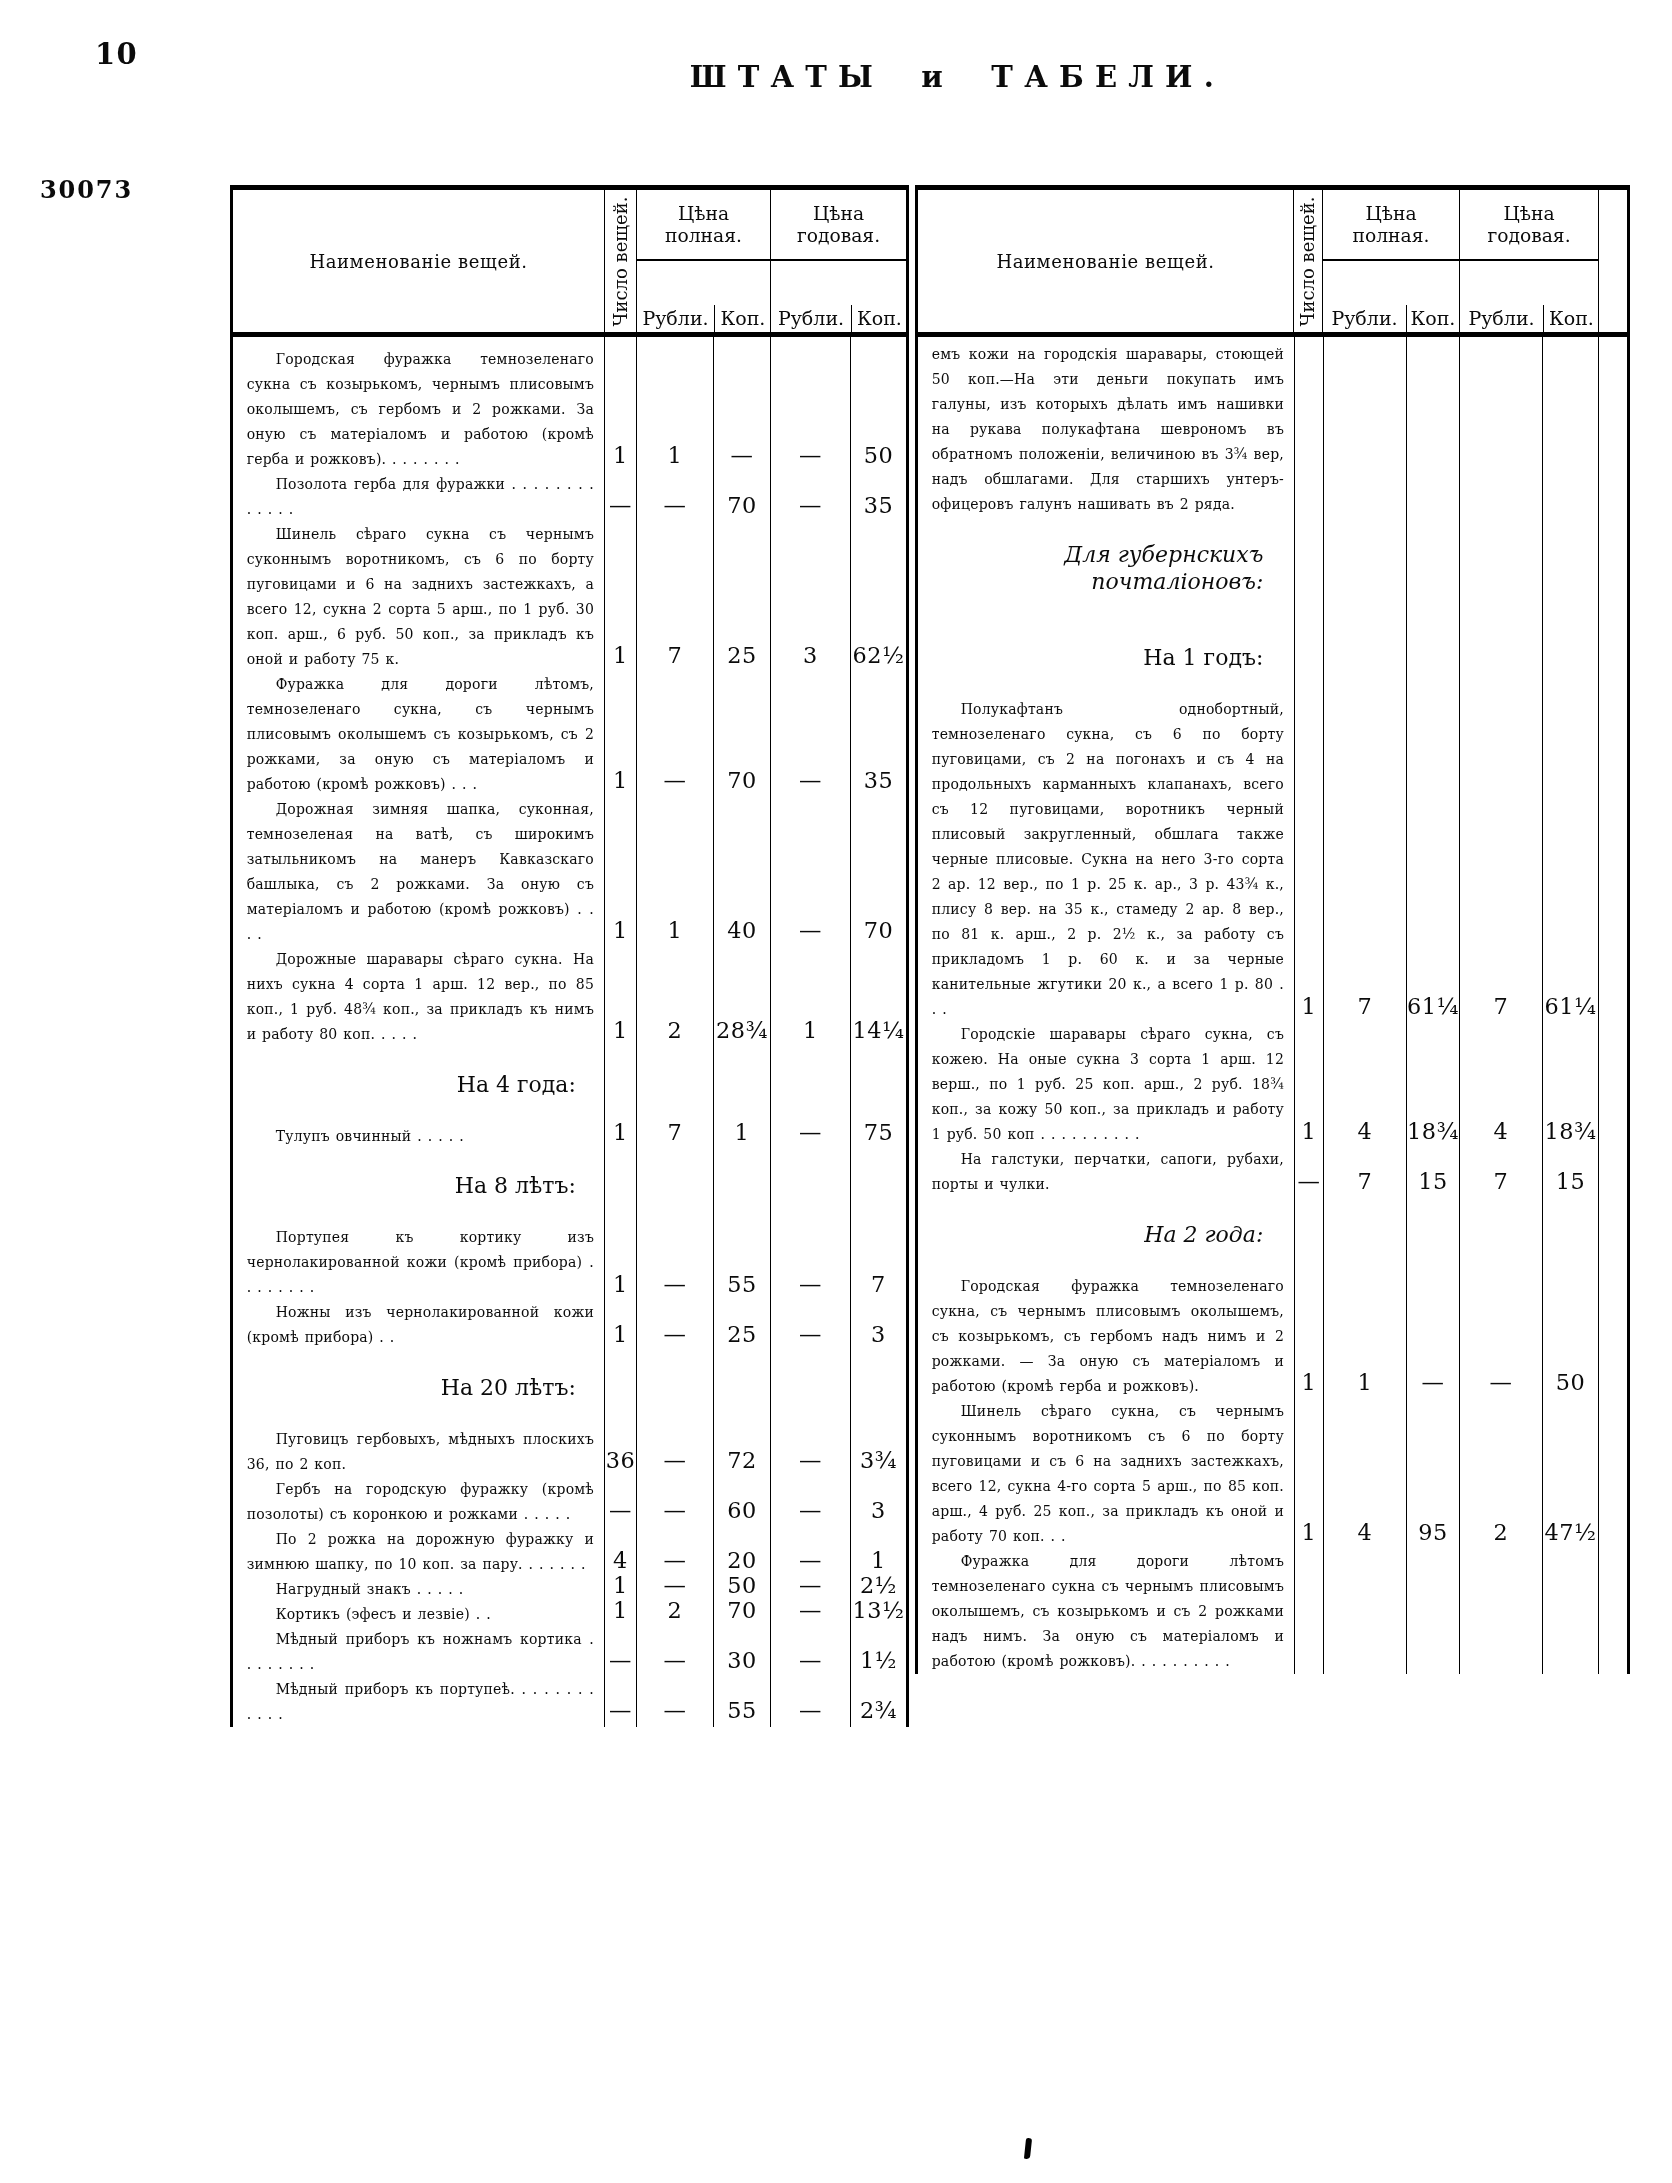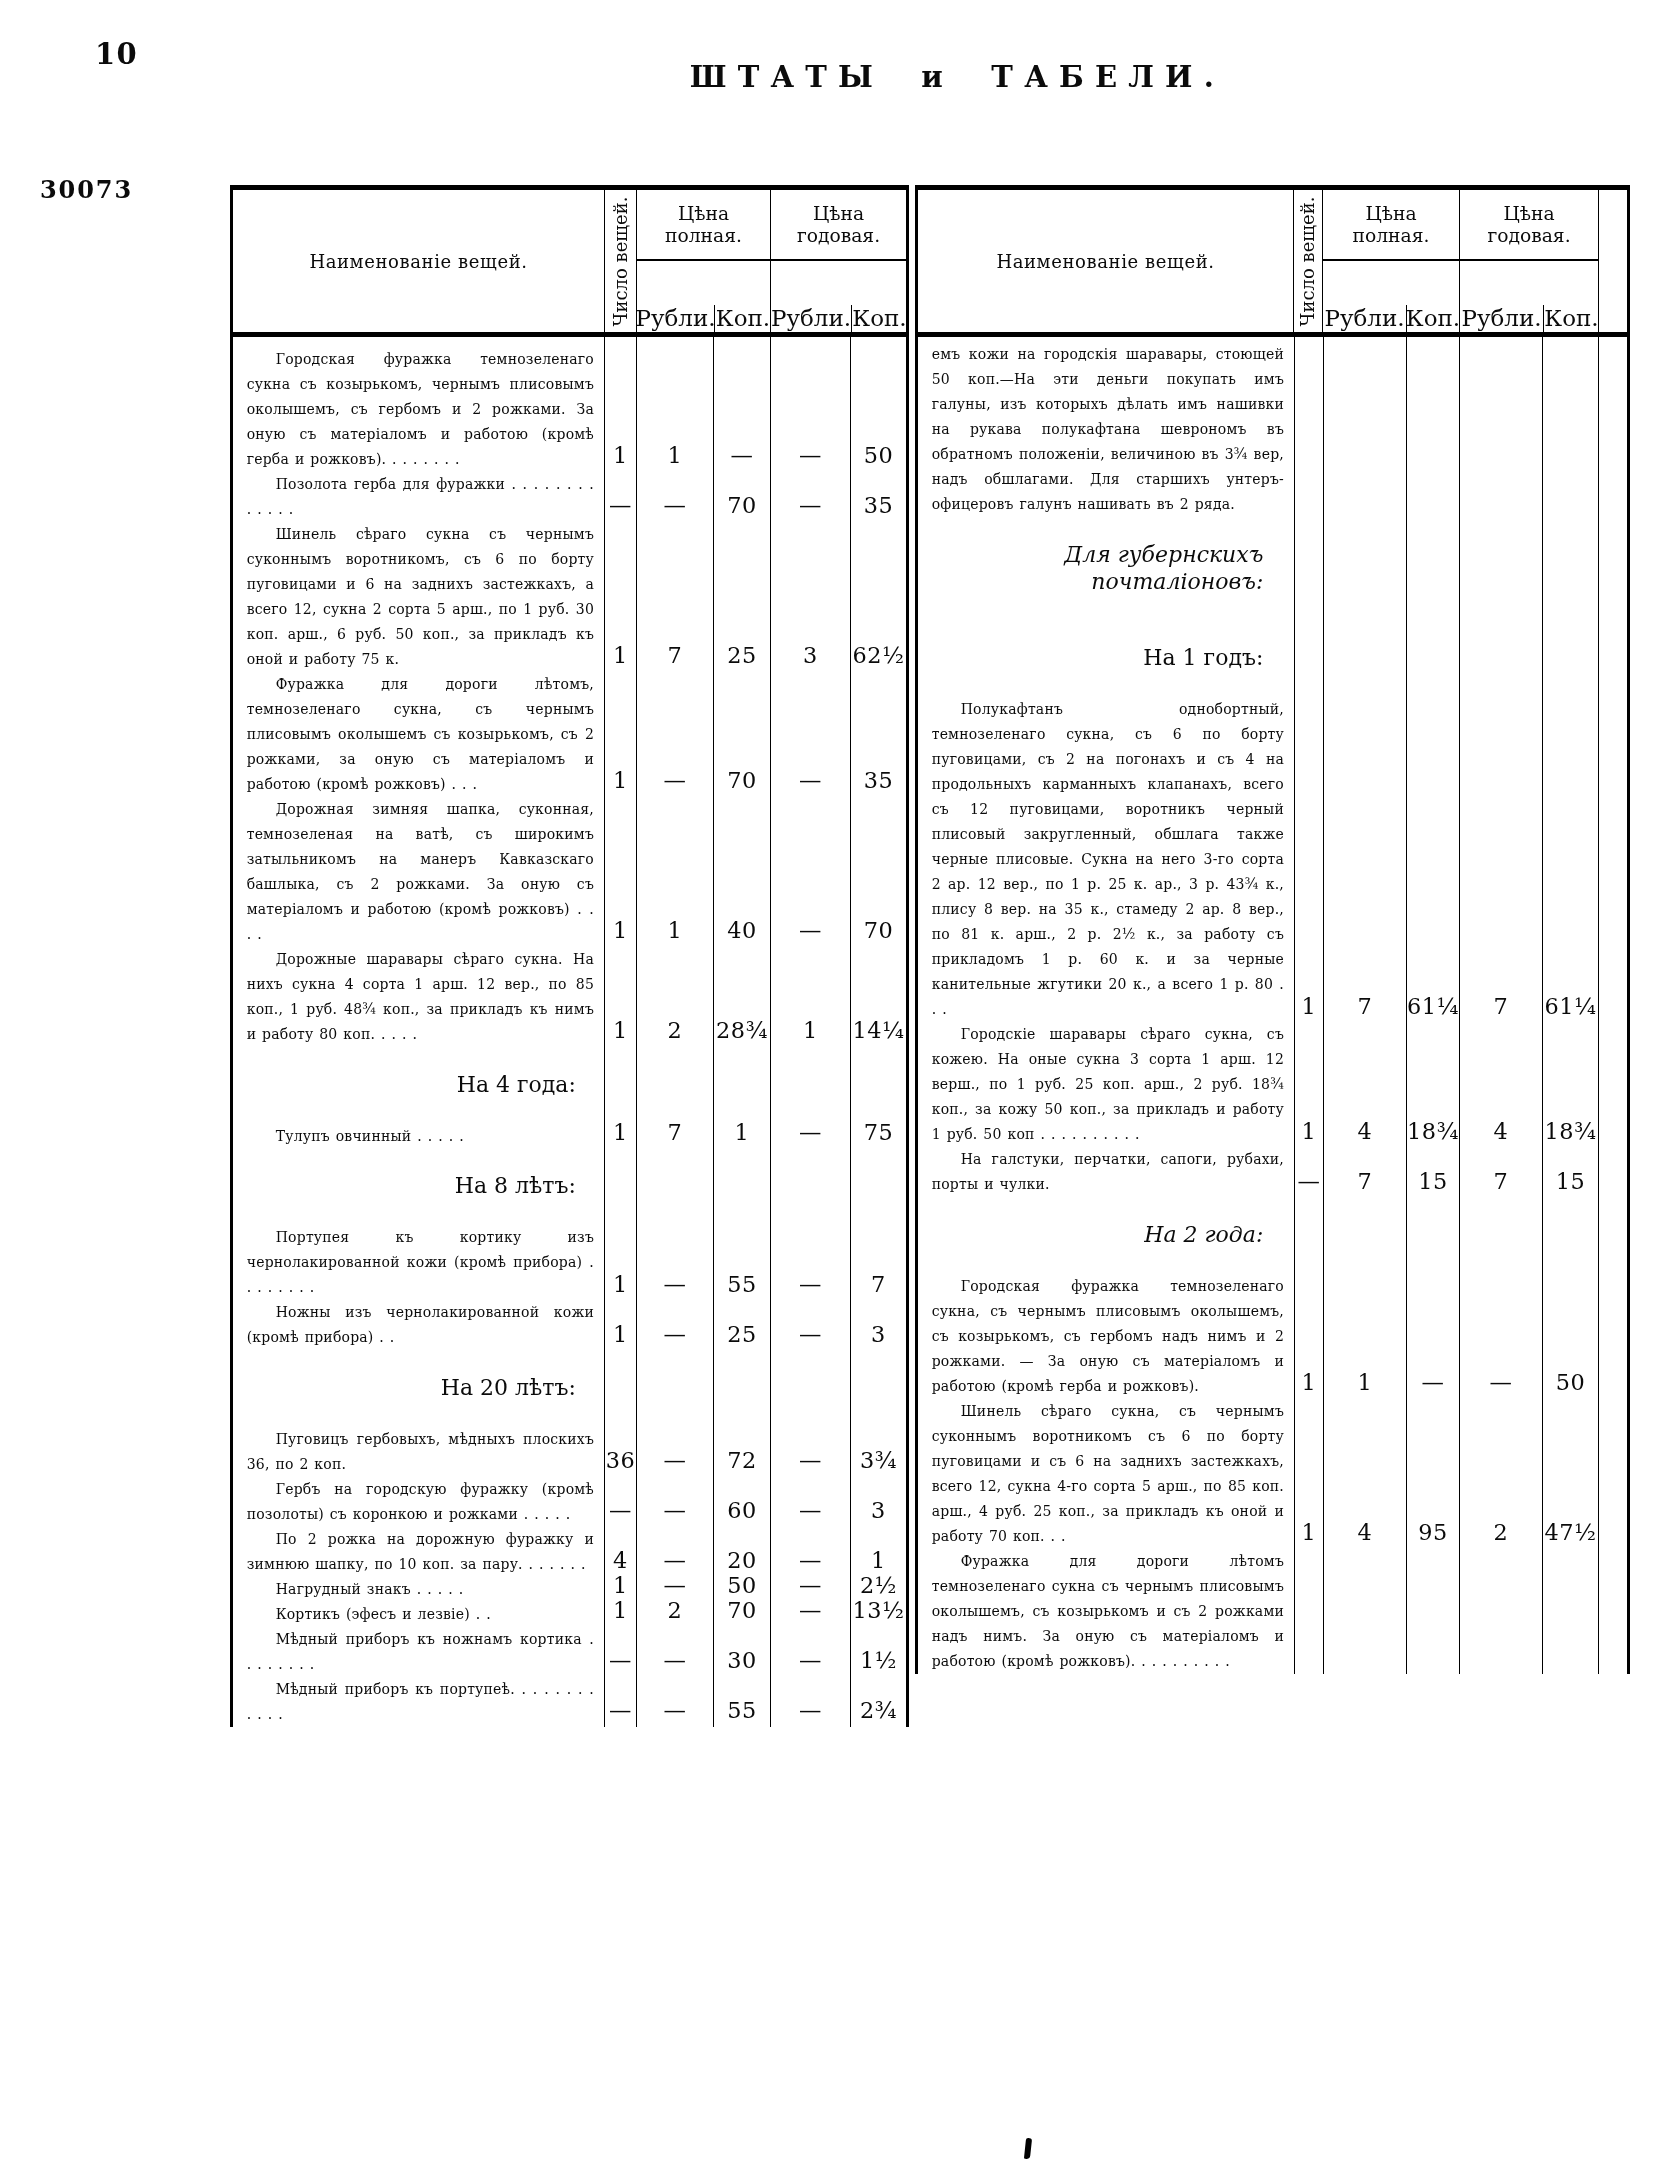--- a/index.html
+++ b/index.html
@@ -48,21 +48,21 @@
   .glabel{
     height:65px;border-bottom:2.5px solid #000;
     display:flex;align-items:center;justify-content:center;text-align:center;
     font-size:18.7px;line-height:22.4px;padding:2.5px 8.7px 1.2px;
   }
   .gsub{display:grid;flex:1;}
   .tbl.left .g1 .gsub{grid-template-columns:77px 57px;}
   .tbl.left .g2 .gsub{grid-template-columns:80px 56px;}
   .tbl.right .g1 .gsub{grid-template-columns:83px 53px;}
   .tbl.right .g2 .gsub{grid-template-columns:83px 56px;}
-  .gsub div{display:flex;align-items:center;justify-content:center;font-size:23px;margin-top:44px;}
+  .gsub div{display:flex;align-items:center;justify-content:center;font-size:19px;margin-top:44px;}
   .gsub .gkop{border-left:1.9px solid #000;}
   .hspacer{border-left:1.9px solid #000;}
 
   
   .row{display:grid;grid-template-columns:var(--cols);}
   .cell{min-height:7.5px;}
   .ncell{border-left:1.9px solid #000;position:relative;}
   .ncell span{
     position:absolute;bottom:3.7px;left:0;right:0;text-align:center;
     font-size:22.4px;letter-spacing:0.6px;

